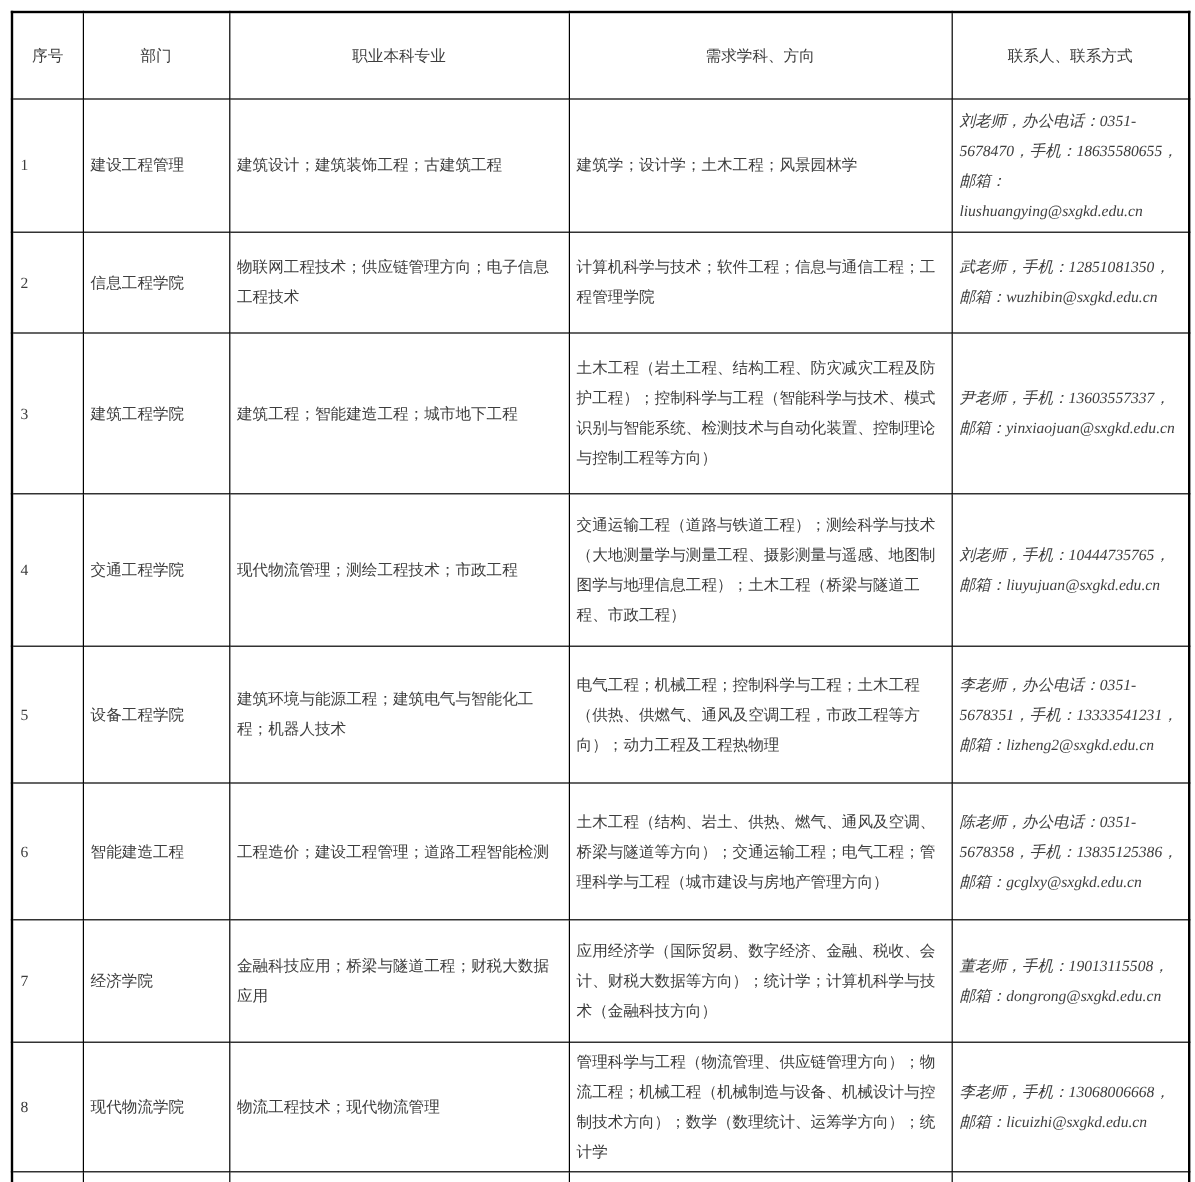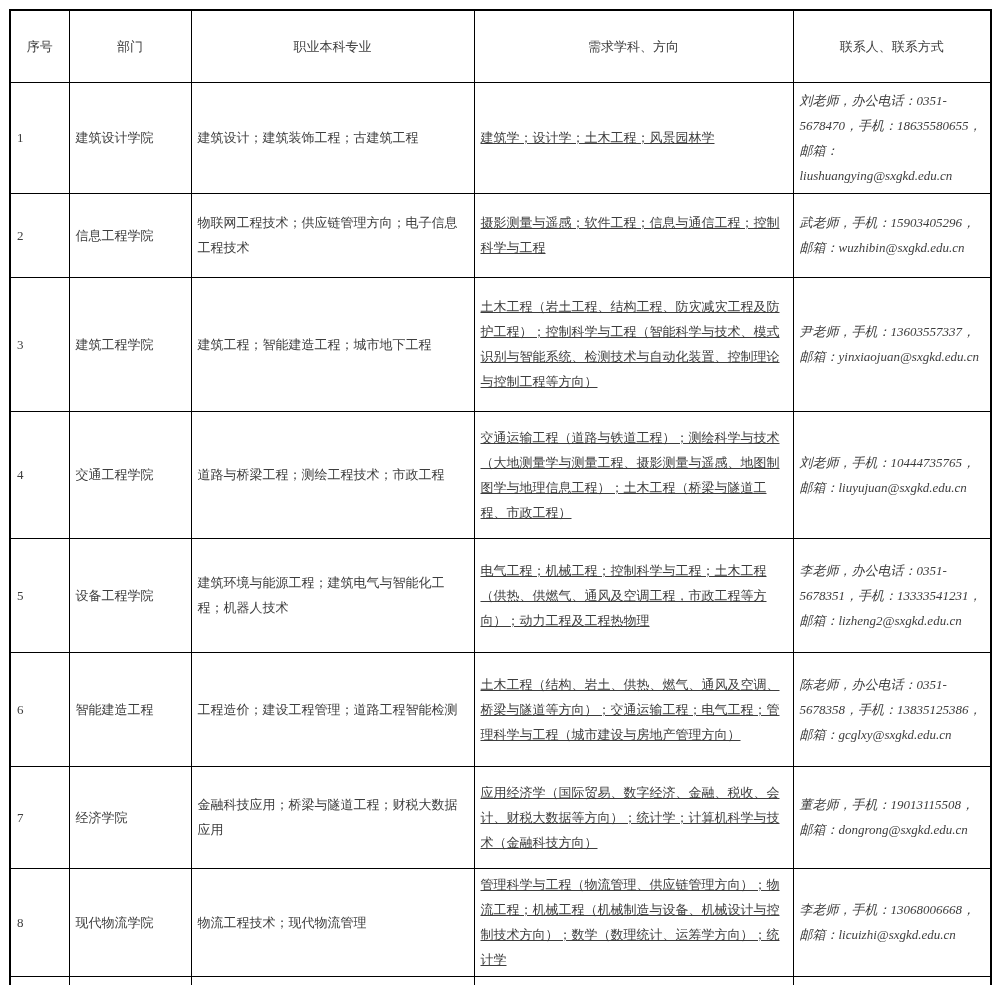--- a/index.html
+++ b/index.html
@@ -33,21 +33,21 @@
     word-break: break-word;
     padding: 0 6px;
   }
   table.recruit thead tr { height: 72px; }
   col.c-no    { width: 59px; }
   col.c-dept  { width: 122px; }
   col.c-major { width: 283px; }
   col.c-disc  { width: 319px; }
   col.c-cont  { width: 198px; }
   td.cell-major { padding: 0 10px; }
-  td.cell-disc  { padding: 0 13px; text-decoration: underline; }
+  td.cell-disc  { padding: 0 13px; }
   td.cell-cont  { padding: 0 4px; font-style: italic; }
   tr.rh-1 { height: 111px; }
   tr.rh-2 { height: 84px; }
   tr.rh-3 { height: 134px; }
   tr.rh-4 { height: 127px; }
   tr.rh-5 { height: 114px; }
   tr.rh-6 { height: 114px; }
   tr.rh-7 { height: 102px; }
   tr.rh-8 { height: 108px; }
   tr.rh-partial { height: 40px; }
@@ -69,43 +69,43 @@
         <th>序号</th>
         <th>部门</th>
         <th>职业本科专业</th>
         <th>需求学科、方向</th>
         <th>联系人、联系方式</th>
       </tr>
     </thead>
     <tbody>
       <tr class="rh-1">
         <td>1</td>
-        <td>建筑设计学院</td>
+        <td>建设工程管理</td>
         <td class="cell-major">建筑设计；建筑装饰工程；古建筑工程</td>
         <td class="cell-disc">建筑学；设计学；土木工程；风景园林学</td>
         <td class="cell-cont">刘老师，办公电话：0351-5678470，手机：18635580655，邮箱：liushuangying@sxgkd.edu.cn</td>
       </tr>
       <tr class="rh-2">
         <td>2</td>
         <td>信息工程学院</td>
         <td class="cell-major">物联网工程技术；供应链管理方向；电子信息工程技术</td>
-        <td class="cell-disc">摄影测量与遥感；软件工程；信息与通信工程；控制科学与工程</td>
-        <td class="cell-cont">武老师，手机：15903405296，邮箱：wuzhibin@sxgkd.edu.cn</td>
+        <td class="cell-disc">计算机科学与技术；软件工程；信息与通信工程；工程管理学院</td>
+        <td class="cell-cont">武老师，手机：12851081350，邮箱：wuzhibin@sxgkd.edu.cn</td>
       </tr>
       <tr class="rh-3">
         <td>3</td>
         <td>建筑工程学院</td>
         <td class="cell-major">建筑工程；智能建造工程；城市地下工程</td>
         <td class="cell-disc">土木工程（岩土工程、结构工程、防灾减灾工程及防护工程）；控制科学与工程（智能科学与技术、模式识别与智能系统、检测技术与自动化装置、控制理论与控制工程等方向）</td>
         <td class="cell-cont">尹老师，手机：13603557337，邮箱：yinxiaojuan@sxgkd.edu.cn</td>
       </tr>
       <tr class="rh-4">
         <td>4</td>
         <td>交通工程学院</td>
-        <td class="cell-major">道路与桥梁工程；测绘工程技术；市政工程</td>
+        <td class="cell-major">现代物流管理；测绘工程技术；市政工程</td>
         <td class="cell-disc">交通运输工程（道路与铁道工程）；测绘科学与技术（大地测量学与测量工程、摄影测量与遥感、地图制图学与地理信息工程）；土木工程（桥梁与隧道工程、市政工程）</td>
         <td class="cell-cont">刘老师，手机：10444735765，邮箱：liuyujuan@sxgkd.edu.cn</td>
       </tr>
       <tr class="rh-5">
         <td>5</td>
         <td>设备工程学院</td>
         <td class="cell-major">建筑环境与能源工程；建筑电气与智能化工程；机器人技术</td>
         <td class="cell-disc">电气工程；机械工程；控制科学与工程；土木工程（供热、供燃气、通风及空调工程，市政工程等方向）；动力工程及工程热物理</td>
         <td class="cell-cont">李老师，办公电话：0351-5678351，手机：13333541231，邮箱：lizheng2@sxgkd.edu.cn</td>
       </tr>

